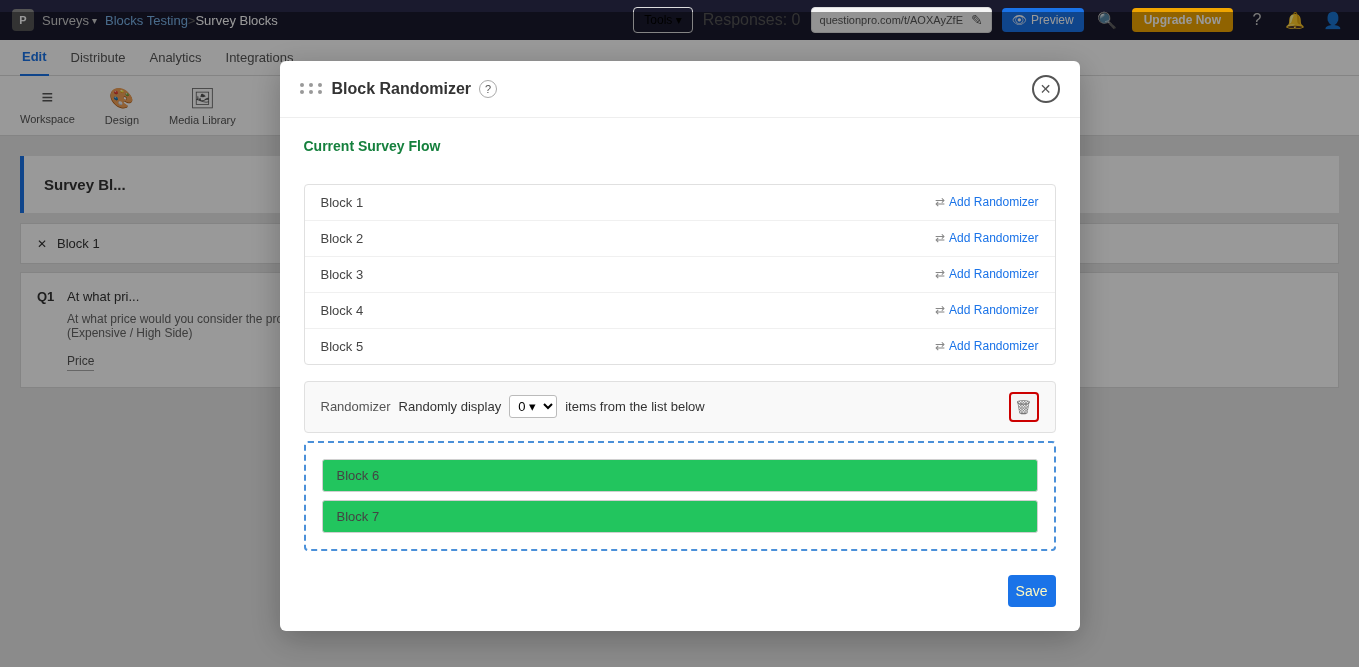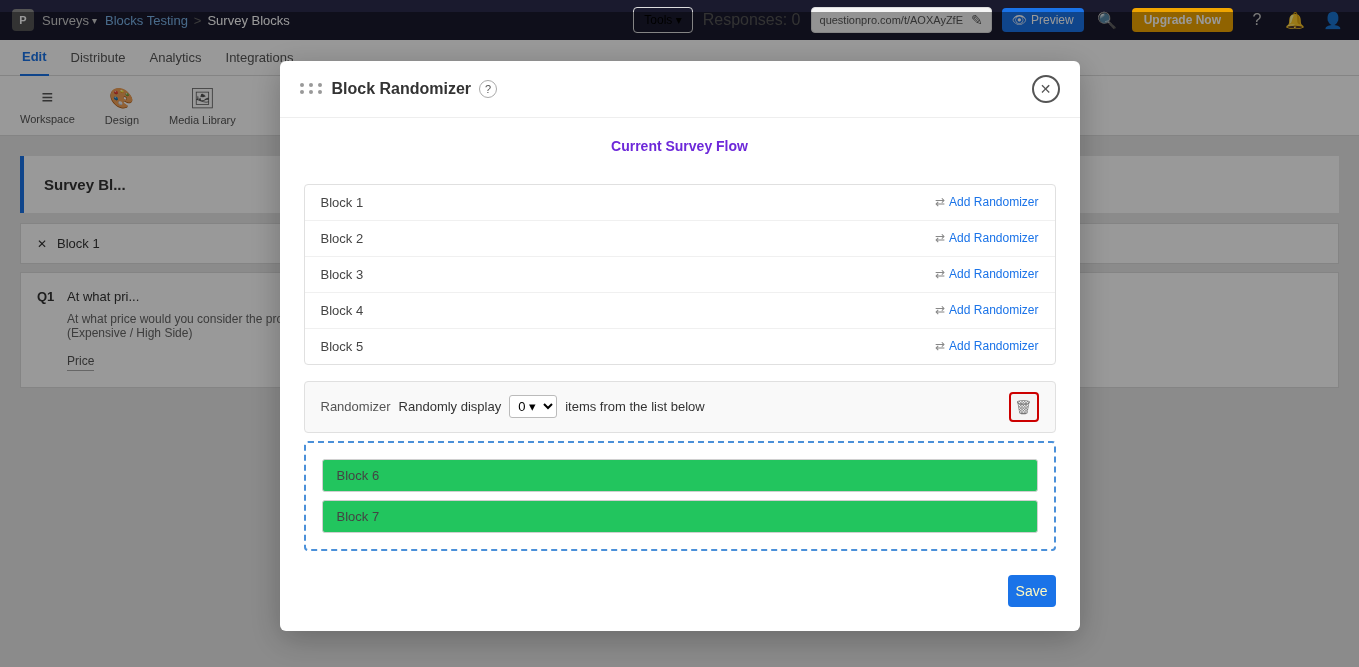--- a/index.html
+++ b/index.html
@@ -10,21 +10,21 @@
       display: flex; align-items: center; background: #1a1a2e; height: 40px;
       padding: 0 12px; gap: 8px; position: relative; z-index: 10;
     }
     .nav-logo { color: #fff; font-size: 13px; display: flex; align-items: center; gap: 4px; }
     .nav-logo .p-icon {
       width: 22px; height: 22px; background: #555; border-radius: 4px;
       display: flex; align-items: center; justify-content: center; color: #fff; font-size: 11px; font-weight: bold;
     }
     .nav-surveys { color: #ccc; font-size: 13px; display: flex; align-items: center; gap: 3px; cursor: pointer; }
     .nav-chevron { font-size: 10px; }
-    .nav-breadcrumb { color: #aaa; font-size: 13px; display: flex; align-items: flex-start; gap: 6px; }
+    .nav-breadcrumb { color: #aaa; font-size: 13px; display: flex; align-items: flex-start; }
     .nav-breadcrumb .sep { color: #666; }
     .nav-breadcrumb .active { color: #fff; }
     .nav-right { margin-left: auto; display: flex; align-items: center; gap: 10px; }
     .upgrade-btn {
       background: #f0a500; color: #fff; border: none; border-radius: 4px;
       padding: 5px 12px; font-size: 12px; cursor: pointer; font-weight: 600;
     }
     .nav-icon-btn { color: #ccc; font-size: 16px; cursor: pointer; background: none; border: none; width: 28px; height: 28px; display: flex; align-items: center; justify-content: center; }
 
     
@@ -77,21 +77,21 @@
       padding: 14px 20px; border-bottom: 1px solid #eee;
     }
     .modal-header-left { display: flex; align-items: center; gap: 8px; }
     .modal-drag-handle { display: grid; grid-template-columns: repeat(3,6px); gap: 3px; cursor: grab; }
     .drag-dot { width: 4px; height: 4px; background: #999; border-radius: 50%; }
     .modal-title { font-size: 16px; font-weight: 600; color: #333; }
     .modal-help { width: 18px; height: 18px; border-radius: 50%; border: 1px solid #aaa; display: flex; align-items: center; justify-content: center; font-size: 11px; color: #555; cursor: pointer; }
     .modal-close { width: 28px; height: 28px; border-radius: 50%; border: 2px solid #555; display: flex; align-items: center; justify-content: center; font-size: 14px; color: #555; cursor: pointer; background: none; }
 
     .modal-body { padding: 20px 24px 24px; }
-    .modal-section-title { font-size: 14px; font-weight: 600; color: #6d28d9; margin-bottom: 30px; text-align: center; }
+    .modal-section-title { font-size: 14px; font-weight: 600; color: #15803d; margin-bottom: 30px; }
 
     
     .block-list { border: 1px solid #e0e0e0; border-radius: 4px; margin-bottom: 16px; }
     .modal-block-row {
       display: flex; align-items: center; justify-content: space-between;
       padding: 10px 16px; border-bottom: 1px solid #f0f0f0;
     }
     .modal-block-row:last-child { border-bottom: none; }
     .modal-block-name { font-size: 13px; color: #444; }
     .add-randomizer-btn {

